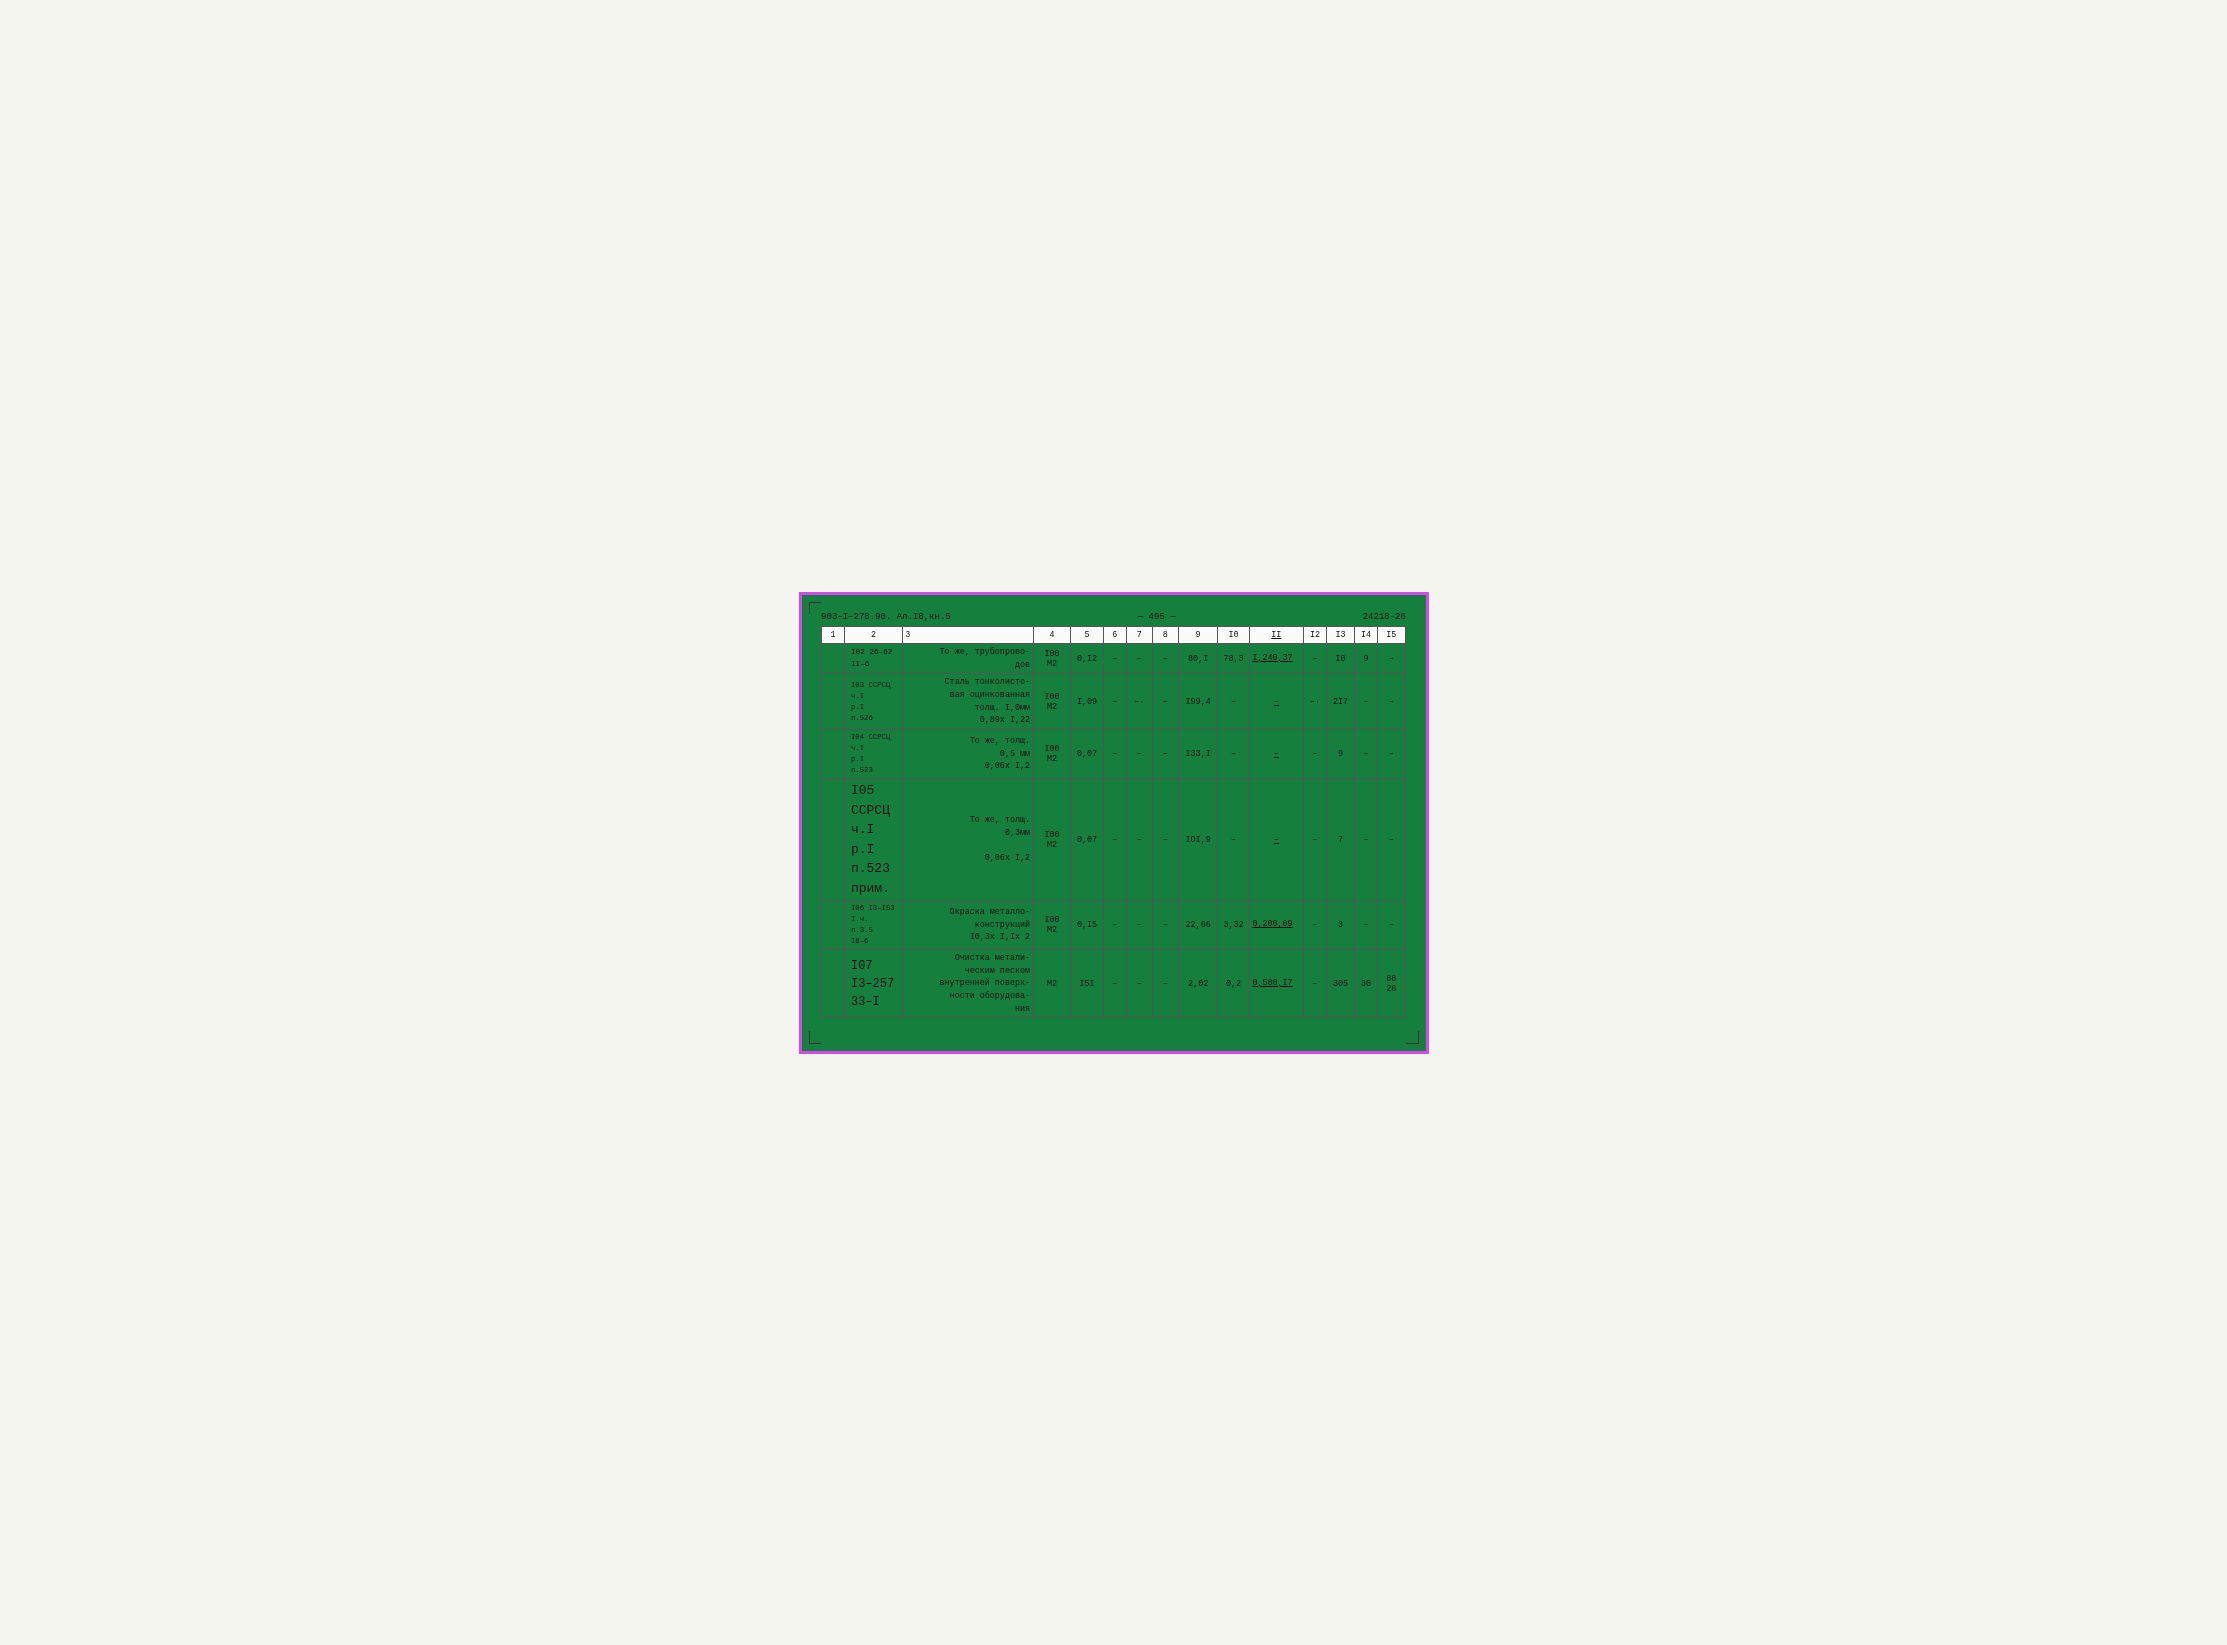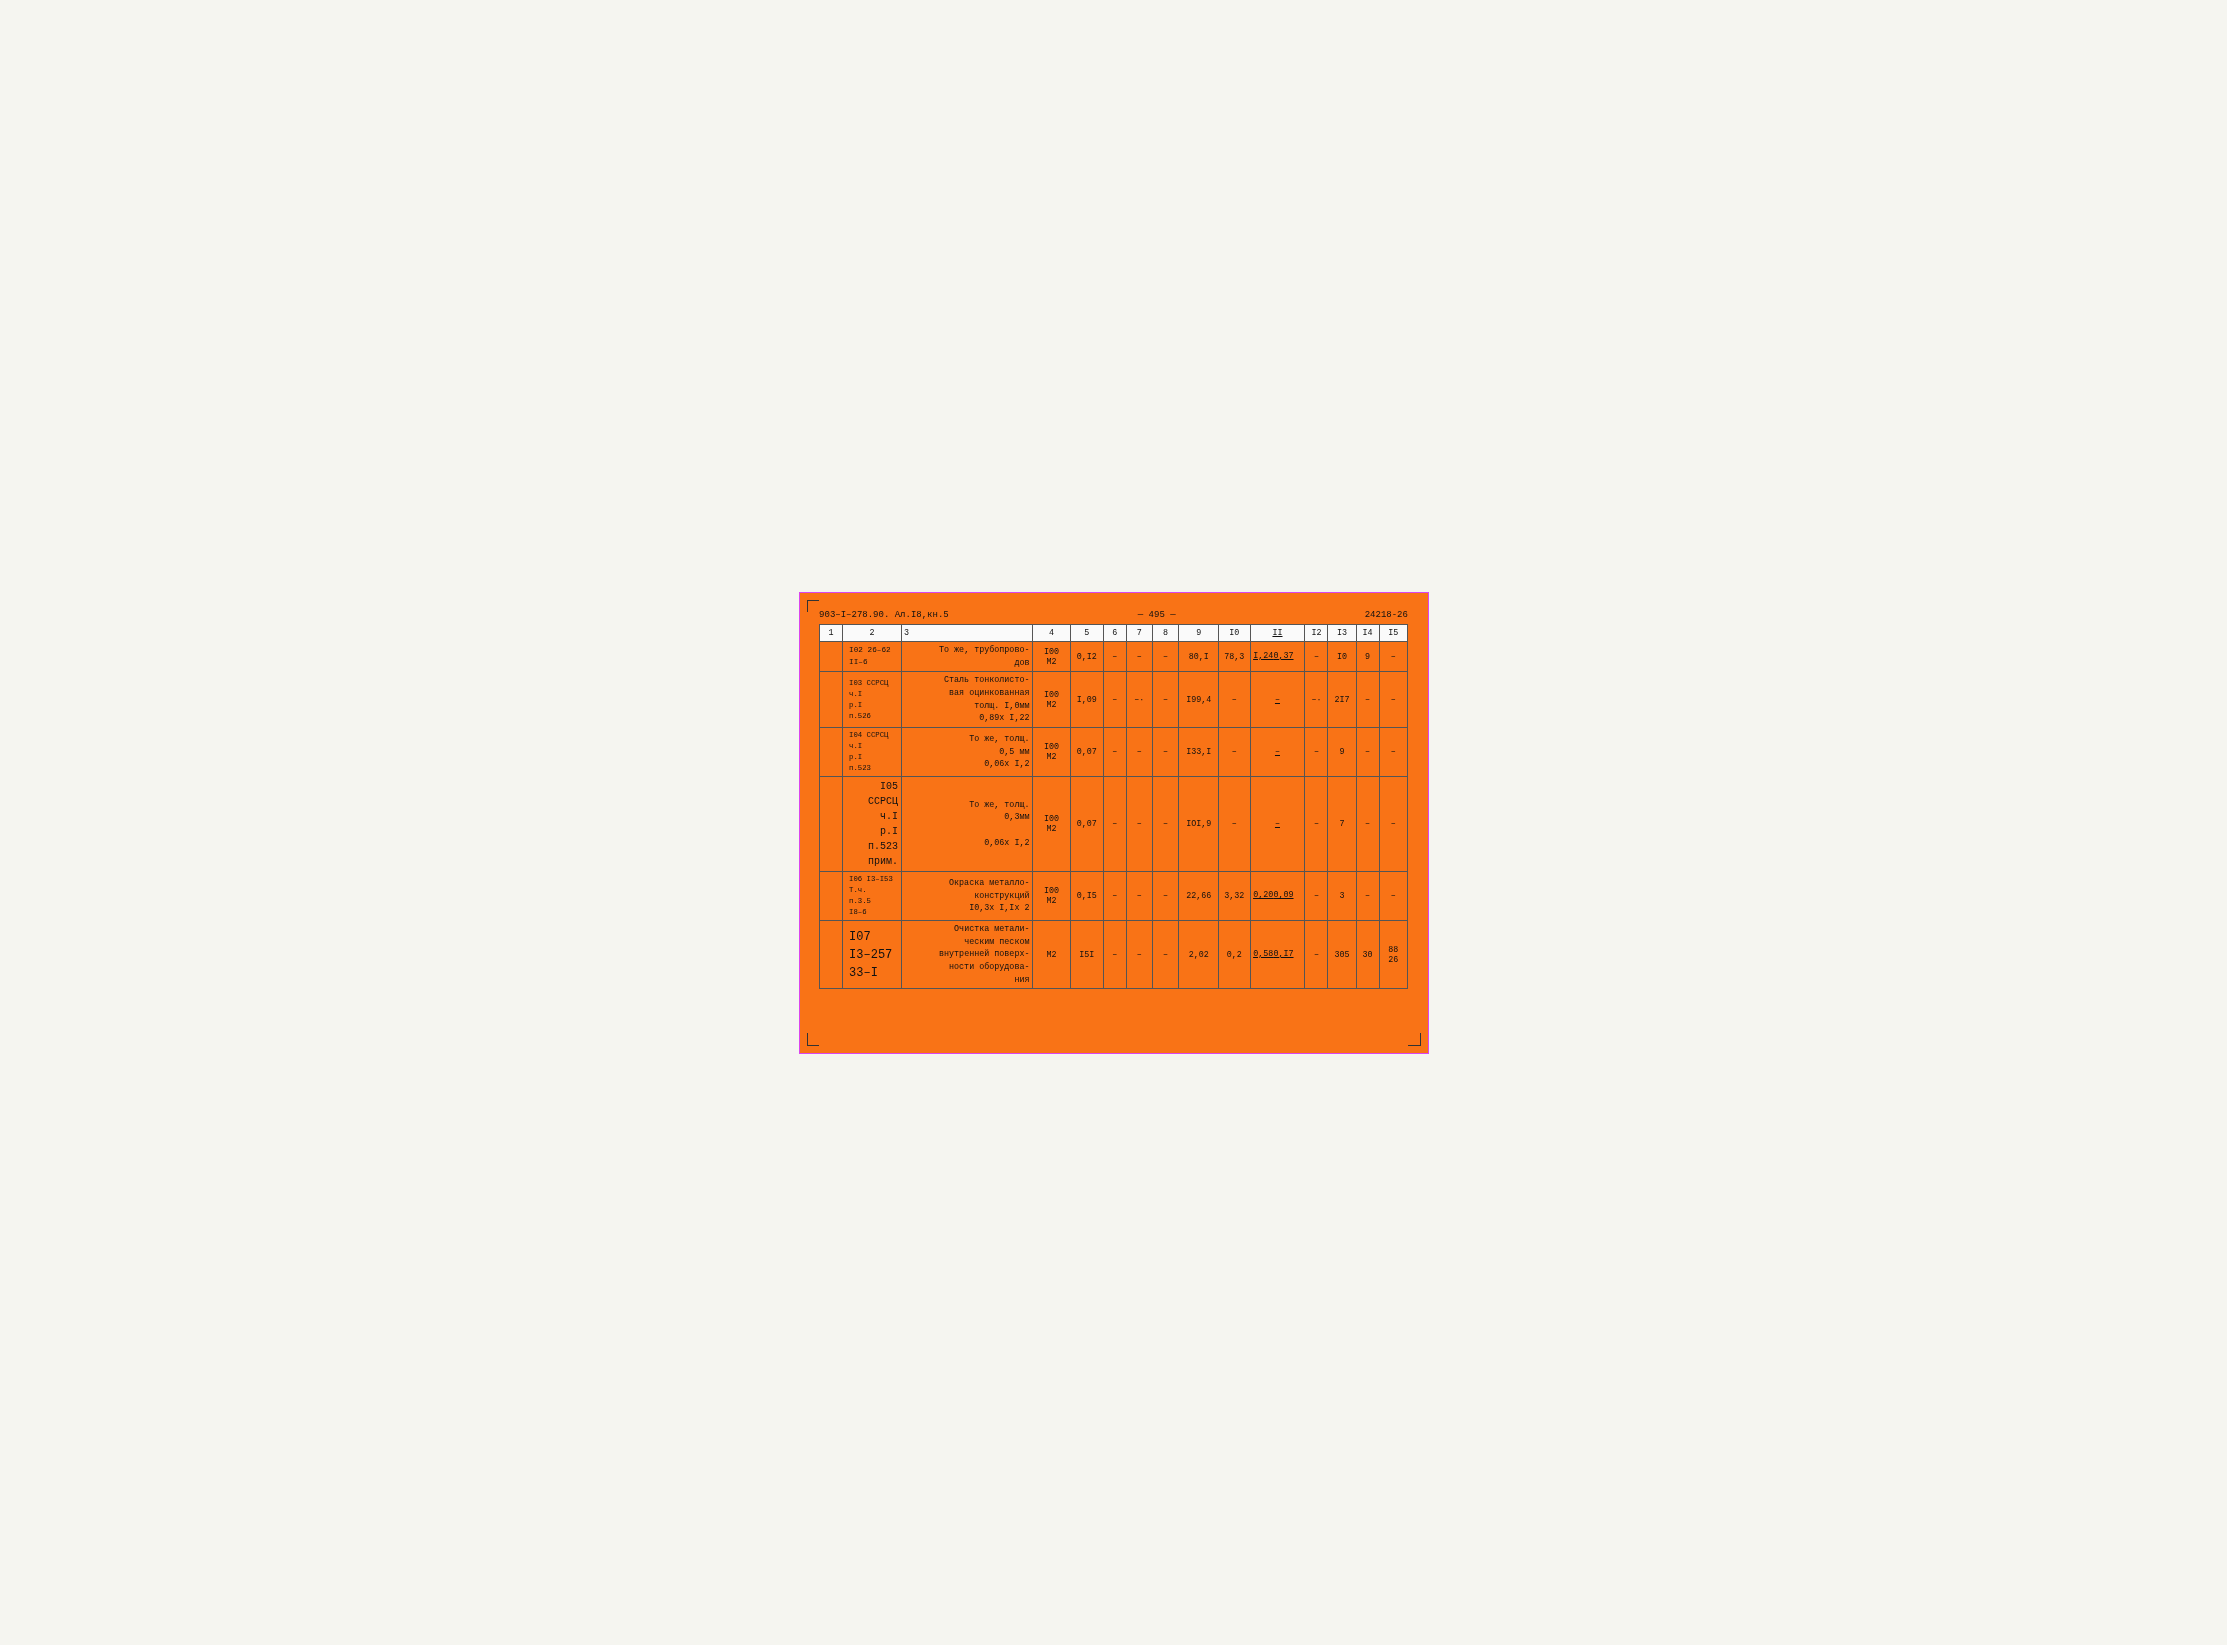--- a/index.html
+++ b/index.html
@@ -8,24 +8,24 @@
       font-family: 'Courier New', Courier, monospace;
       font-size: 9px;
       color: #111;
       display: flex;
       justify-content: center;
       align-items: center;
       min-height: 100vh;
       padding: 14px;
     }
     .page {
-      background: #f97316;
+      background: #15803d;
       width: 630px;
       min-height: 462px;
-      border: 1px solid #d946ef;
+      border: 3px solid #d946ef;
       padding: 17px 19.6px 14px 19.6px;
       position: relative;
     }
     .corner-tl {
       position: absolute; top: 7px; left: 7px;
       width: 12.6px; height: 12.6px;
       border-top: 1px solid #333;
       border-left: 1px solid #333;
     }
     .corner-br {
@@ -174,21 +174,21 @@
         <td class="col-10">–</td>
         <td class="col-11">–</td>
         <td class="col-12">–</td>
         <td class="col-13">9</td>
         <td class="col-14">–</td>
         <td class="col-15">–</td>
       </tr>
 
       <tr>
         <td class="col-1"></td>
-        <td class="col-2" style="font-size:10px;text-align:right;">I05 ССРСЦ<br>ч.I<br>р.I<br>п.523<br>прим.</td>
+        <td class="col-2" style="font-size:13px;">I05 ССРСЦ<br>ч.I<br>р.I<br>п.523<br>прим.</td>
         <td class="col-3">То же, толщ.<br>&nbsp;&nbsp;&nbsp;0,3мм<br><br>0,06x I,2</td>
         <td class="col-4">I00<br>M2</td>
         <td class="col-5">0,07</td>
         <td class="col-6">–</td>
         <td class="col-7">–</td>
         <td class="col-8">–</td>
         <td class="col-9">IOI,9</td>
         <td class="col-10">–</td>
         <td class="col-11">–</td>
         <td class="col-12">–</td>

